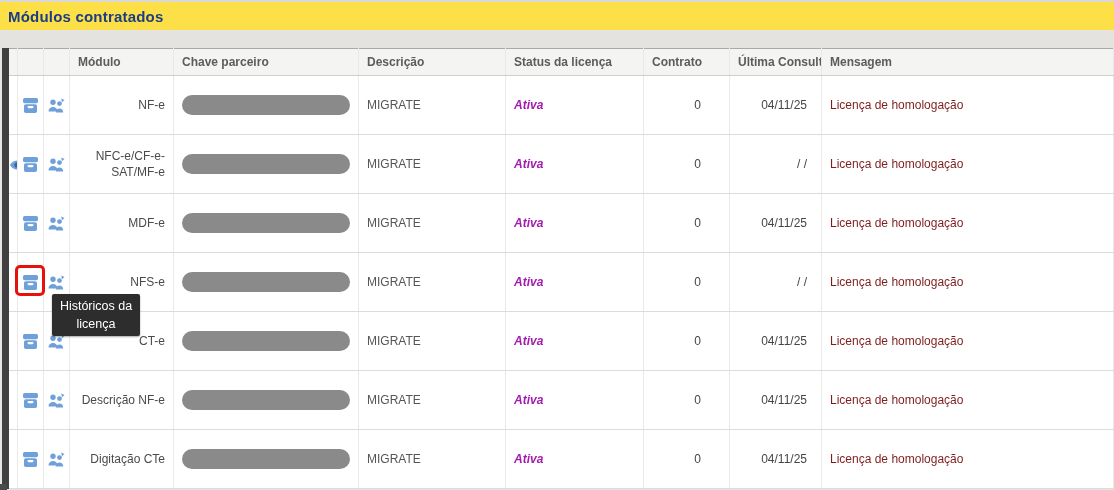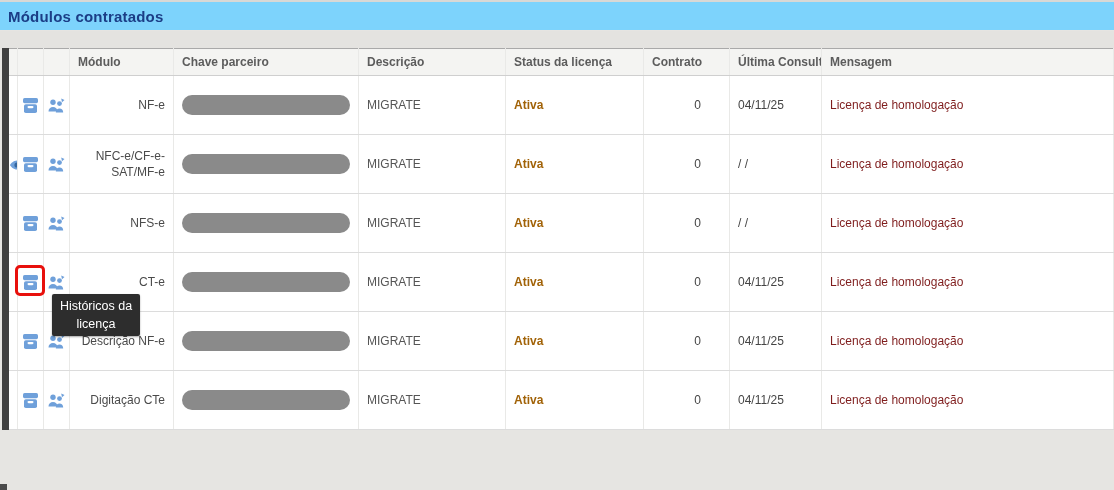--- a/index.html
+++ b/index.html
@@ -7,21 +7,21 @@
     width:1114px;height:490px;overflow:hidden;
     background:#e6e5e2;
     font-family:"Liberation Sans","DejaVu Sans",sans-serif;
     font-size:12px;color:#4a4a4a;
     position:relative;
   }
   .canvas{position:relative;width:1114px;height:490px;}
   .topline{position:absolute;left:0;top:0;width:1114px;height:2px;background:#d9d8d5;}
   .titlebar{
     position:absolute;left:0;top:2px;width:1114px;height:28px;
-    background:#7dd3fc;display:flex;align-items:center;
+    background:#fde047;display:flex;align-items:center;
   }
   .titlebar h1{
     margin:0 0 0 8px;font-size:15px;font-weight:bold;color:#1b3d86;letter-spacing:.2px;
   }
   .grayband{position:absolute;left:0;top:31px;width:1114px;height:17px;background:#e4e3e0;}
 
   table.grid{
     position:absolute;left:2px;top:48px;width:1112px;
     border-collapse:collapse;table-layout:fixed;background:#fff;
     border-top:1px solid #a9a9a9;border-left:7px solid #404040;
@@ -32,23 +32,23 @@
     padding:2px 8px;vertical-align:middle;overflow:hidden;
   }
   .grid thead th{
     height:22px;background:#f4f4f2;color:#5c5c5c;font-weight:bold;
     text-align:left;font-size:12px;border-bottom:1px solid #cfcfcf;white-space:nowrap;
   }
   .grid tbody td{height:54px;background:#fff;}
   .grid td.c-ico{padding:2px 1px;text-align:center;}
   td.c-mod{color:#4a4a4a;line-height:16px;text-align:right;}
   td.c-desc{color:#555;}
-  td.c-status{color:#a16207;font-weight:bold;}
+  td.c-status{color:#a21caf;font-weight:bold;font-style:italic;}
   td.c-num{text-align:right;padding-right:28px;color:#454545;}
-  td.c-date{padding-right:14px;color:#454545;}
+  td.c-date{text-align:right;padding-right:14px;color:#454545;}
   td.c-msg{color:#7f1d1d;}
   th.h-num{text-align:right;padding-right:28px;}
   th.h-date{text-align:right;padding-right:6px;}
 
   .pill{
     display:block;width:168px;height:20px;border-radius:10px;background:#8a8a8a;
   }
   .icon{display:inline-block;vertical-align:middle;line-height:0;}
 
   
@@ -160,20 +160,38 @@
         <td>
             <span class="pill"></span>
           </td>
         <td class="c-desc">MIGRATE</td>
         <td class="c-status">Ativa</td>
         <td class="c-num">0</td>
         <td class="c-date">/ /</td>
         <td class="c-msg">Licença de homologação</td>
       </tr>
 
+      <tr>
+        <td class="c-ico"></td>
+        <td class="c-ico"><span class="icon"><svg width="17" height="15" viewBox="0 0 17 15">
+                <use href="#ic-archive"></use>
+              </svg></span></td>
+        <td class="c-ico"><span class="icon"><svg width="17" height="15" viewBox="0 0 17 15">
+                <use href="#ic-users"></use>
+              </svg></span></td>
+        <td class="c-mod">MDF-e</td>
+        <td>
+            <span class="pill"></span>
+          </td>
+        <td class="c-desc">MIGRATE</td>
+        <td class="c-status">Ativa</td>
+        <td class="c-num">0</td>
+        <td class="c-date">04/11/25</td>
+        <td class="c-msg">Licença de homologação</td>
+      </tr>
 
       <tr>
         <td class="c-ico"></td>
         <td class="c-ico"><span class="icon"><svg width="17" height="15" viewBox="0 0 17 15">
                 <use href="#ic-archive"></use>
               </svg></span></td>
         <td class="c-ico"><span class="icon"><svg width="17" height="15" viewBox="0 0 17 15">
                 <use href="#ic-users"></use>
               </svg></span></td>
         <td class="c-mod">NFS-e</td>

